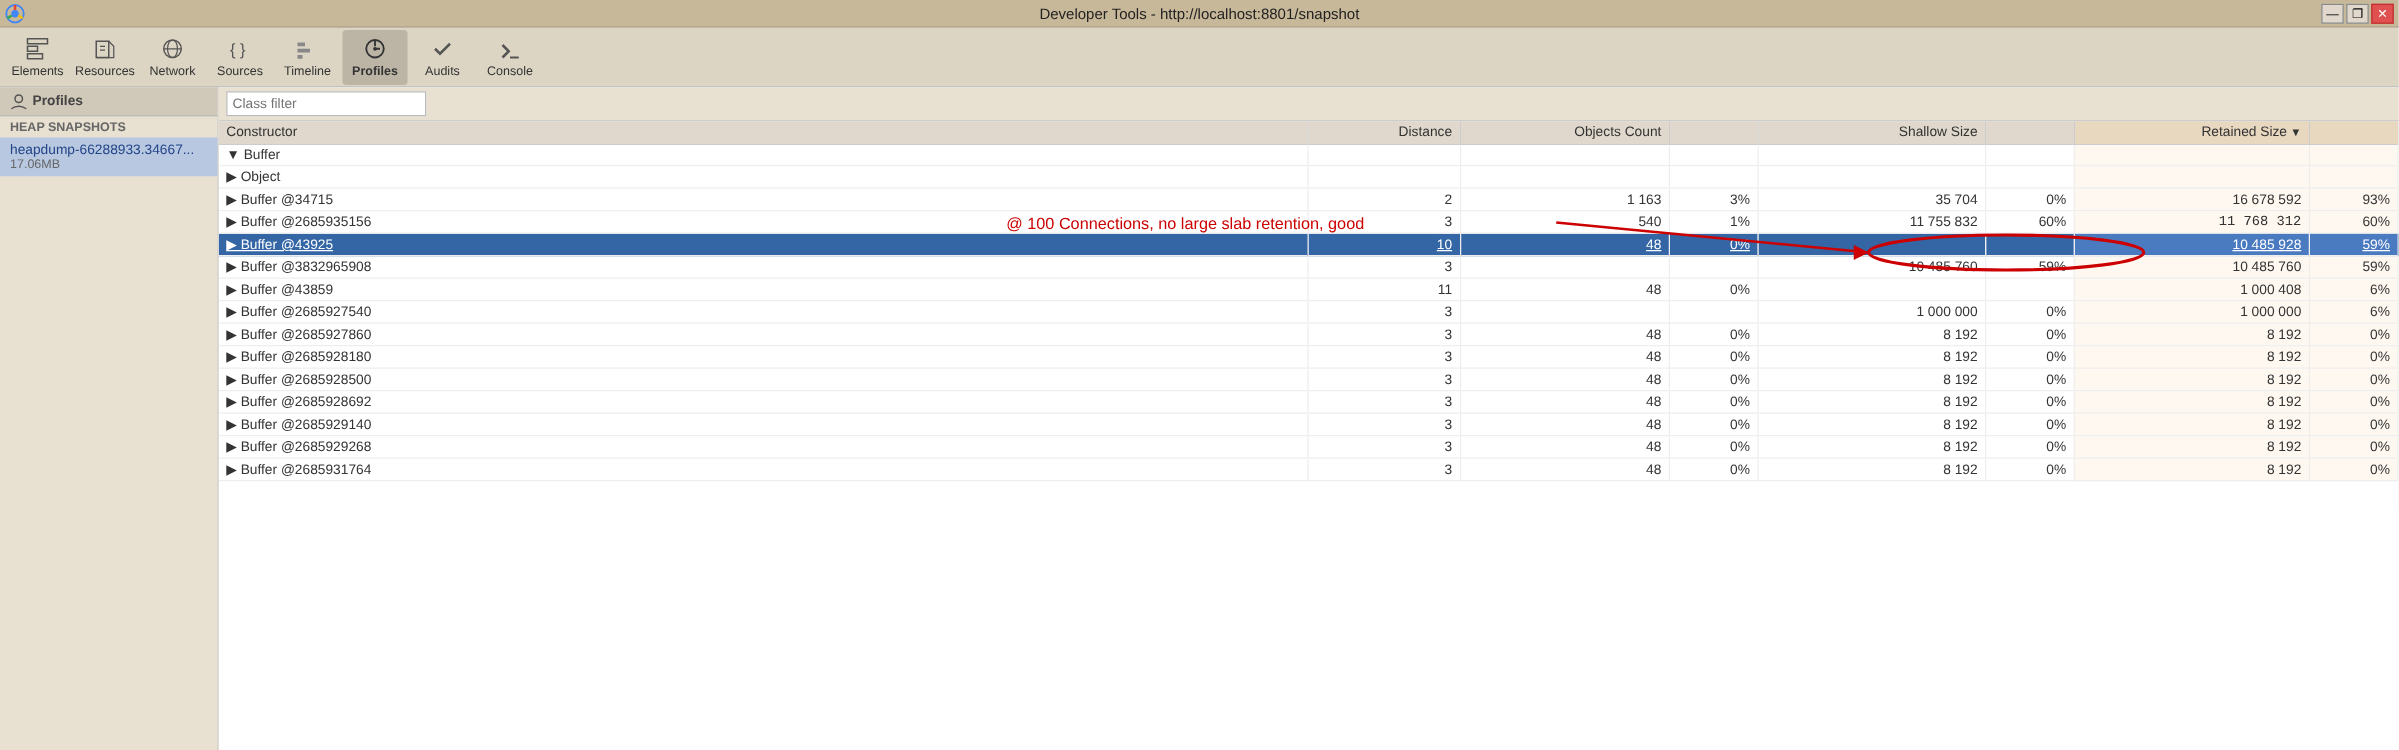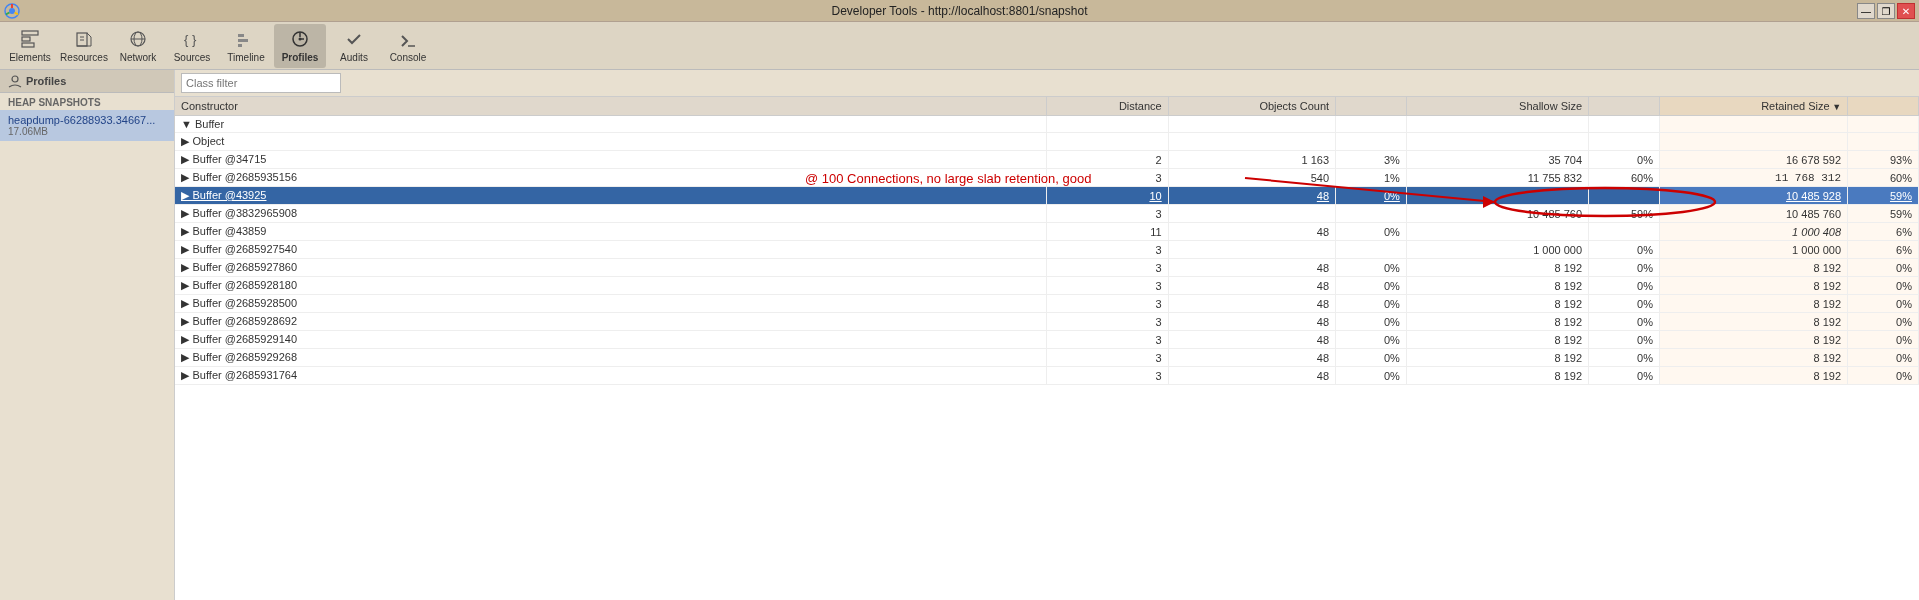--- a/index.html
+++ b/index.html
@@ -404,21 +404,21 @@
               <td style="text-align: right; background: rgb(255, 248, 240);">10 485 760</td>
               <td style="text-align: right; background: rgb(255, 248, 240);">59%</td>
             </tr>
             <tr>
               <td style="text-align: left;">  ▶ Buffer @43859</td>
               <td style="text-align: right;">11</td>
               <td style="text-align: right;">48</td>
               <td style="text-align: right;">0%</td>
               <td style="text-align: right;"></td>
               <td style="text-align: right;"></td>
-              <td style="text-align: right; background: rgb(255, 248, 240); font-style: italic;">1 000 408</td>
+              <td style="text-align: right; background: rgb(255, 248, 240);">1 000 408</td>
               <td style="text-align: right; background: rgb(255, 248, 240);">6%</td>
             </tr>
             <tr>
               <td style="text-align: left;">  ▶ Buffer @2685927540</td>
               <td style="text-align: right;">3</td>
               <td style="text-align: right;"></td>
               <td style="text-align: right;"></td>
               <td style="text-align: right;">1 000 000</td>
               <td style="text-align: right;">0%</td>
               <td style="text-align: right; background: rgb(255, 248, 240);">1 000 000</td>

